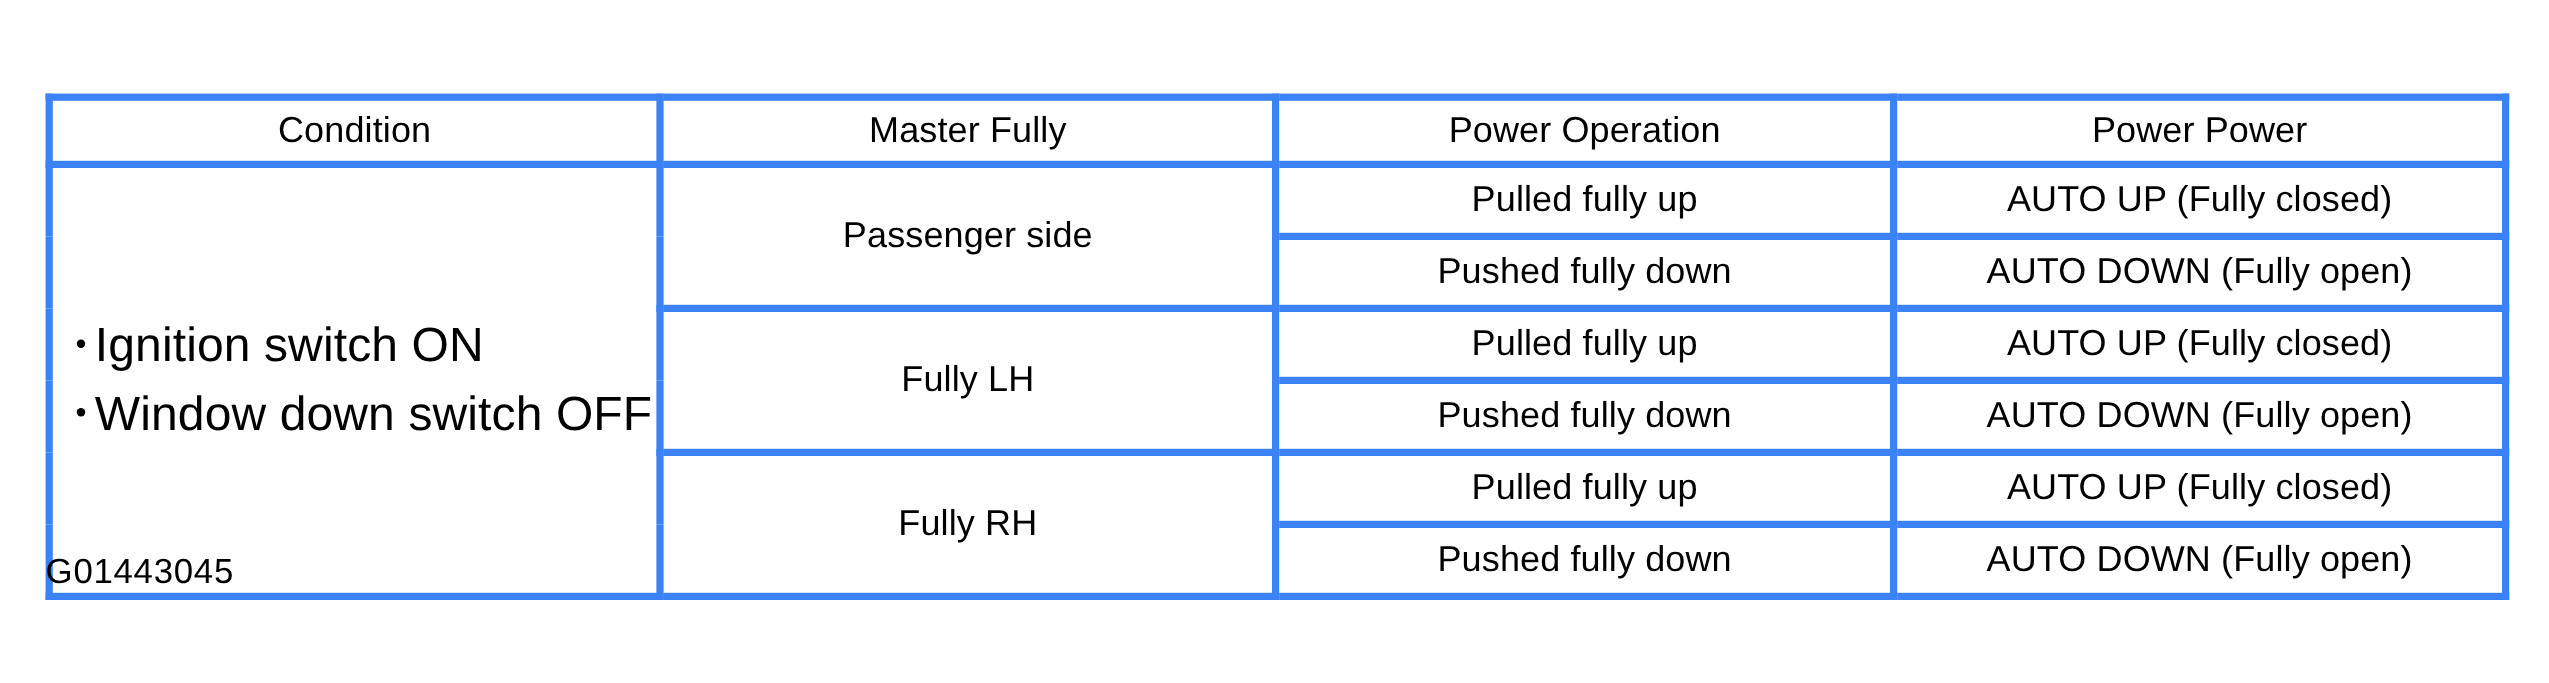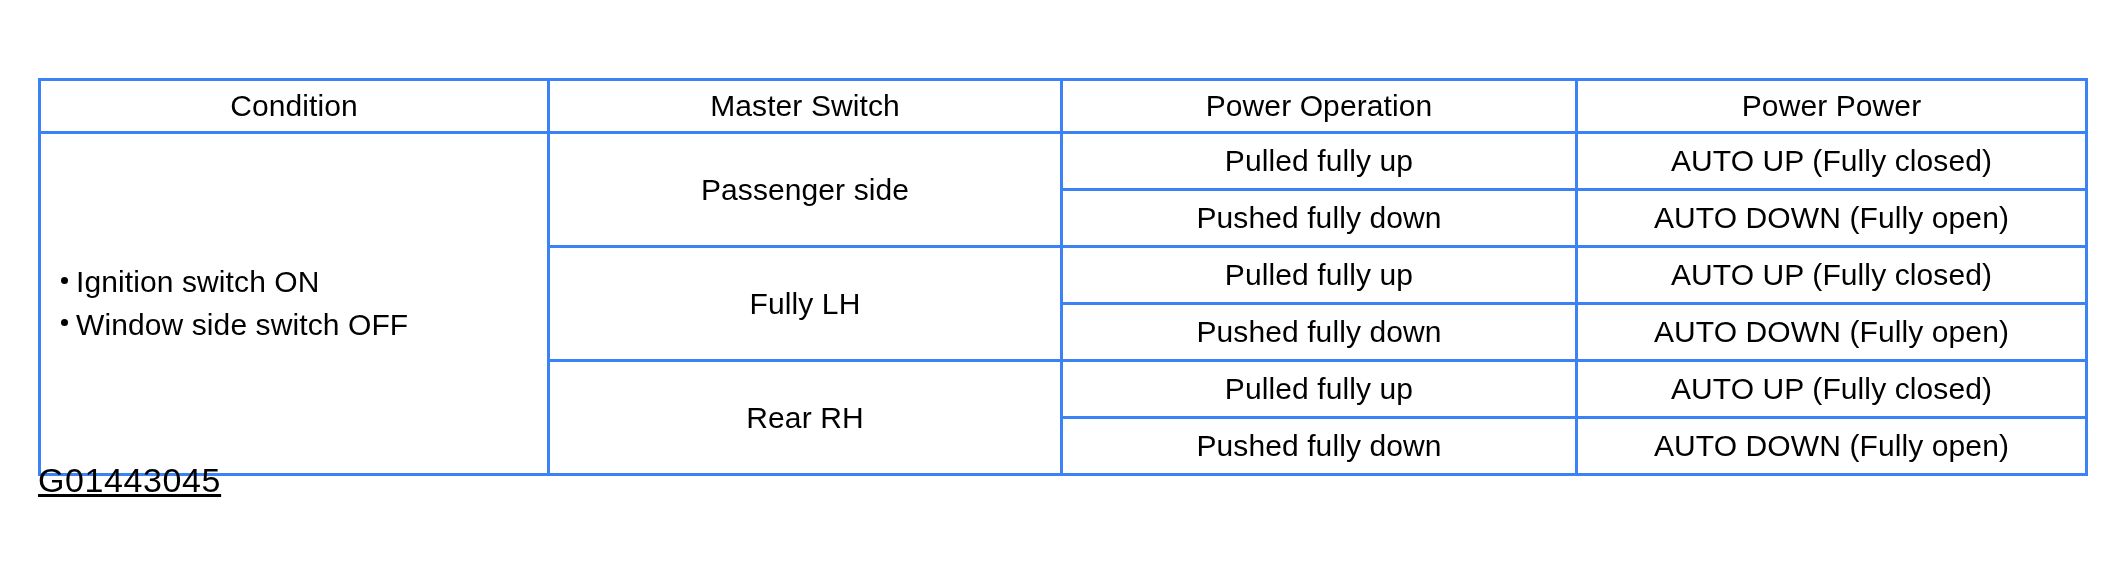--- a/index.html
+++ b/index.html
@@ -25,21 +25,21 @@
   .spec-table {
     position: absolute;
     left: 38px;
     top: 78px;
     width: 2047px;
     border-collapse: collapse;
     table-layout: fixed;
     background: #ffffff;
   }
   .spec-table td {
-    border: 3px solid #3b82f6;
+    border: 6px solid #3b82f6;
     padding: 0;
     text-align: center;
     vertical-align: middle;
     font-size: 30px;
     line-height: 1.18;
     color: #000000;
     font-weight: 400;
     letter-spacing: 0.1px;
   }
   
@@ -56,70 +56,69 @@
     vertical-align: middle;
     padding-left: 20px;
   }
   .condition-list {
     display: block;
     text-align: left;
   }
   .condition-line {
     display: block;
     white-space: nowrap;
-    font-size: 30px;
+    font-size: 40px;
     line-height: 1.42;
   }
   .bullet-dot {
     display: inline-block;
     width: 7px;
     height: 7px;
     background: #000000;
     border-radius: 50%;
     vertical-align: 0.28em;
     margin-right: 8px;
   }
 
   
   .figure-caption {
     position: absolute;
     left: 38px;
     top: 461px;
-    font-size: 34px;
+    font-size: 29px;
     letter-spacing: 0.6px;
     color: #000000;
     white-space: nowrap;
-    text-decoration: underline;
   }
 </style>
 </head>
 <body>
 
 <div class="page">
 
   <table class="spec-table">
     <colgroup>
       <col class="c1">
         <col class="c2">
         <col class="c3">
         <col class="c4">
     </colgroup>
     <tbody>
       <tr class="header-row">
         <td>Condition</td>
-        <td>Master Switch</td>
+        <td>Master Fully</td>
         <td>Power Operation</td>
         <td>Power Power</td>
       </tr>
 
       <tr class="body-row">
         <td class="condition-cell" rowspan="6">
           <span class="condition-list">
             <span class="condition-line"><span class="bullet-dot"></span><span>Ignition switch ON</span></span>
-            <span class="condition-line"><span class="bullet-dot"></span><span>Window side switch OFF</span></span>
+            <span class="condition-line"><span class="bullet-dot"></span><span>Window down switch OFF</span></span>
           </span>
         </td>
         <td rowspan="2">Passenger side</td>
         <td>Pulled fully up</td>
         <td>AUTO UP (Fully closed)</td>
       </tr>
       <tr class="body-row">
         <td>Pushed fully down</td>
         <td>AUTO DOWN (Fully open)</td>
       </tr>
@@ -128,21 +127,21 @@
         <td rowspan="2">Fully LH</td>
         <td>Pulled fully up</td>
         <td>AUTO UP (Fully closed)</td>
       </tr>
       <tr class="body-row">
         <td>Pushed fully down</td>
         <td>AUTO DOWN (Fully open)</td>
       </tr>
 
       <tr class="body-row">
-        <td rowspan="2">Rear RH</td>
+        <td rowspan="2">Fully RH</td>
         <td>Pulled fully up</td>
         <td>AUTO UP (Fully closed)</td>
       </tr>
       <tr class="body-row">
         <td>Pushed fully down</td>
         <td>AUTO DOWN (Fully open)</td>
       </tr>
     </tbody>
   </table>
 

